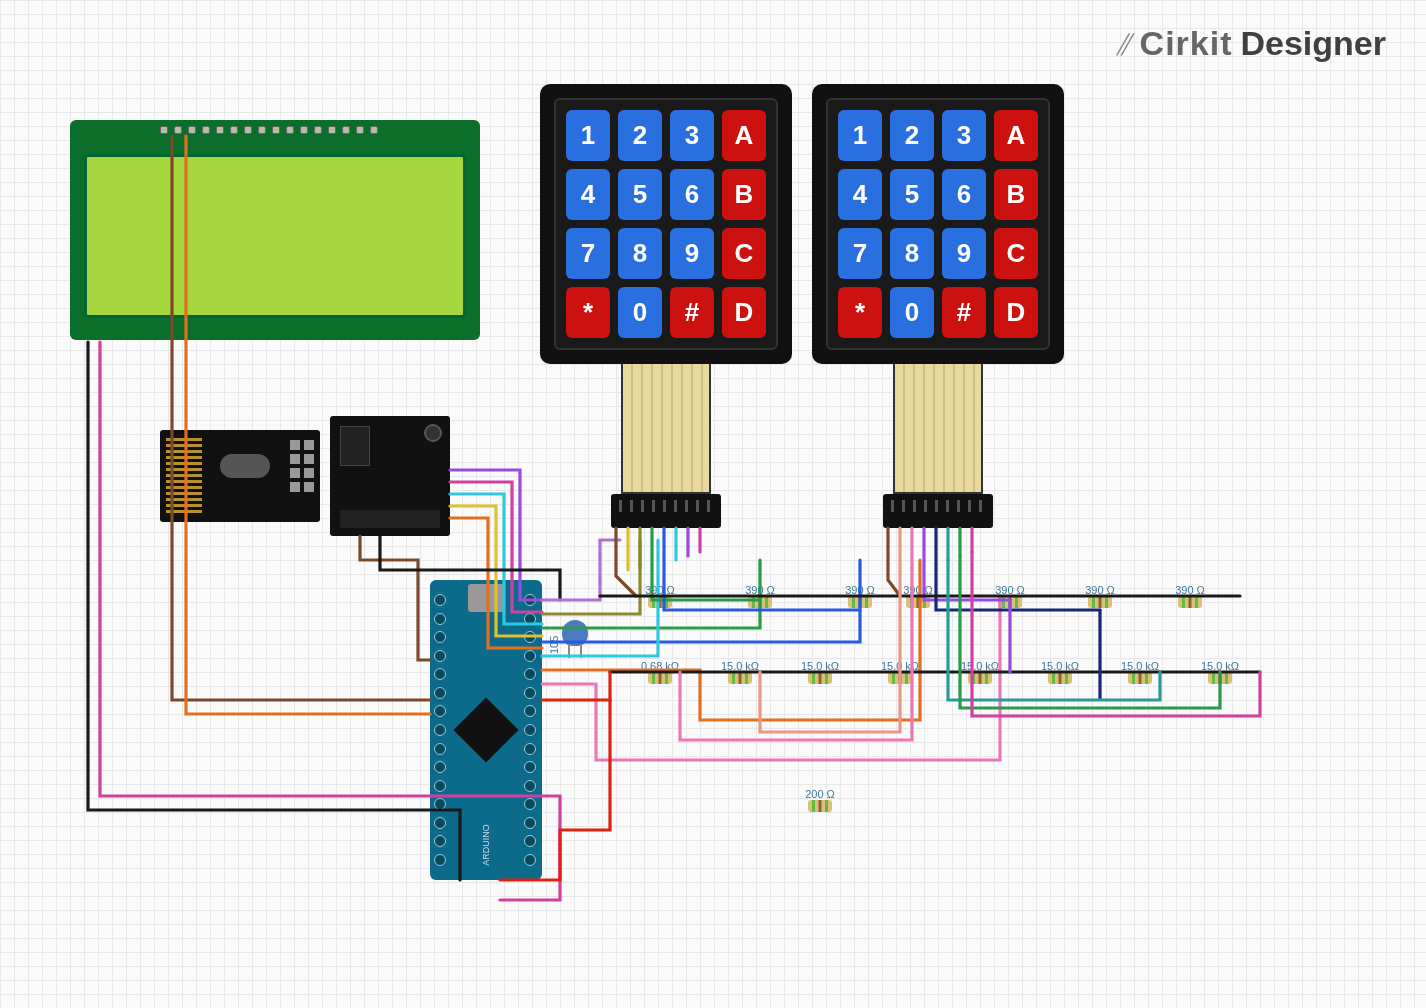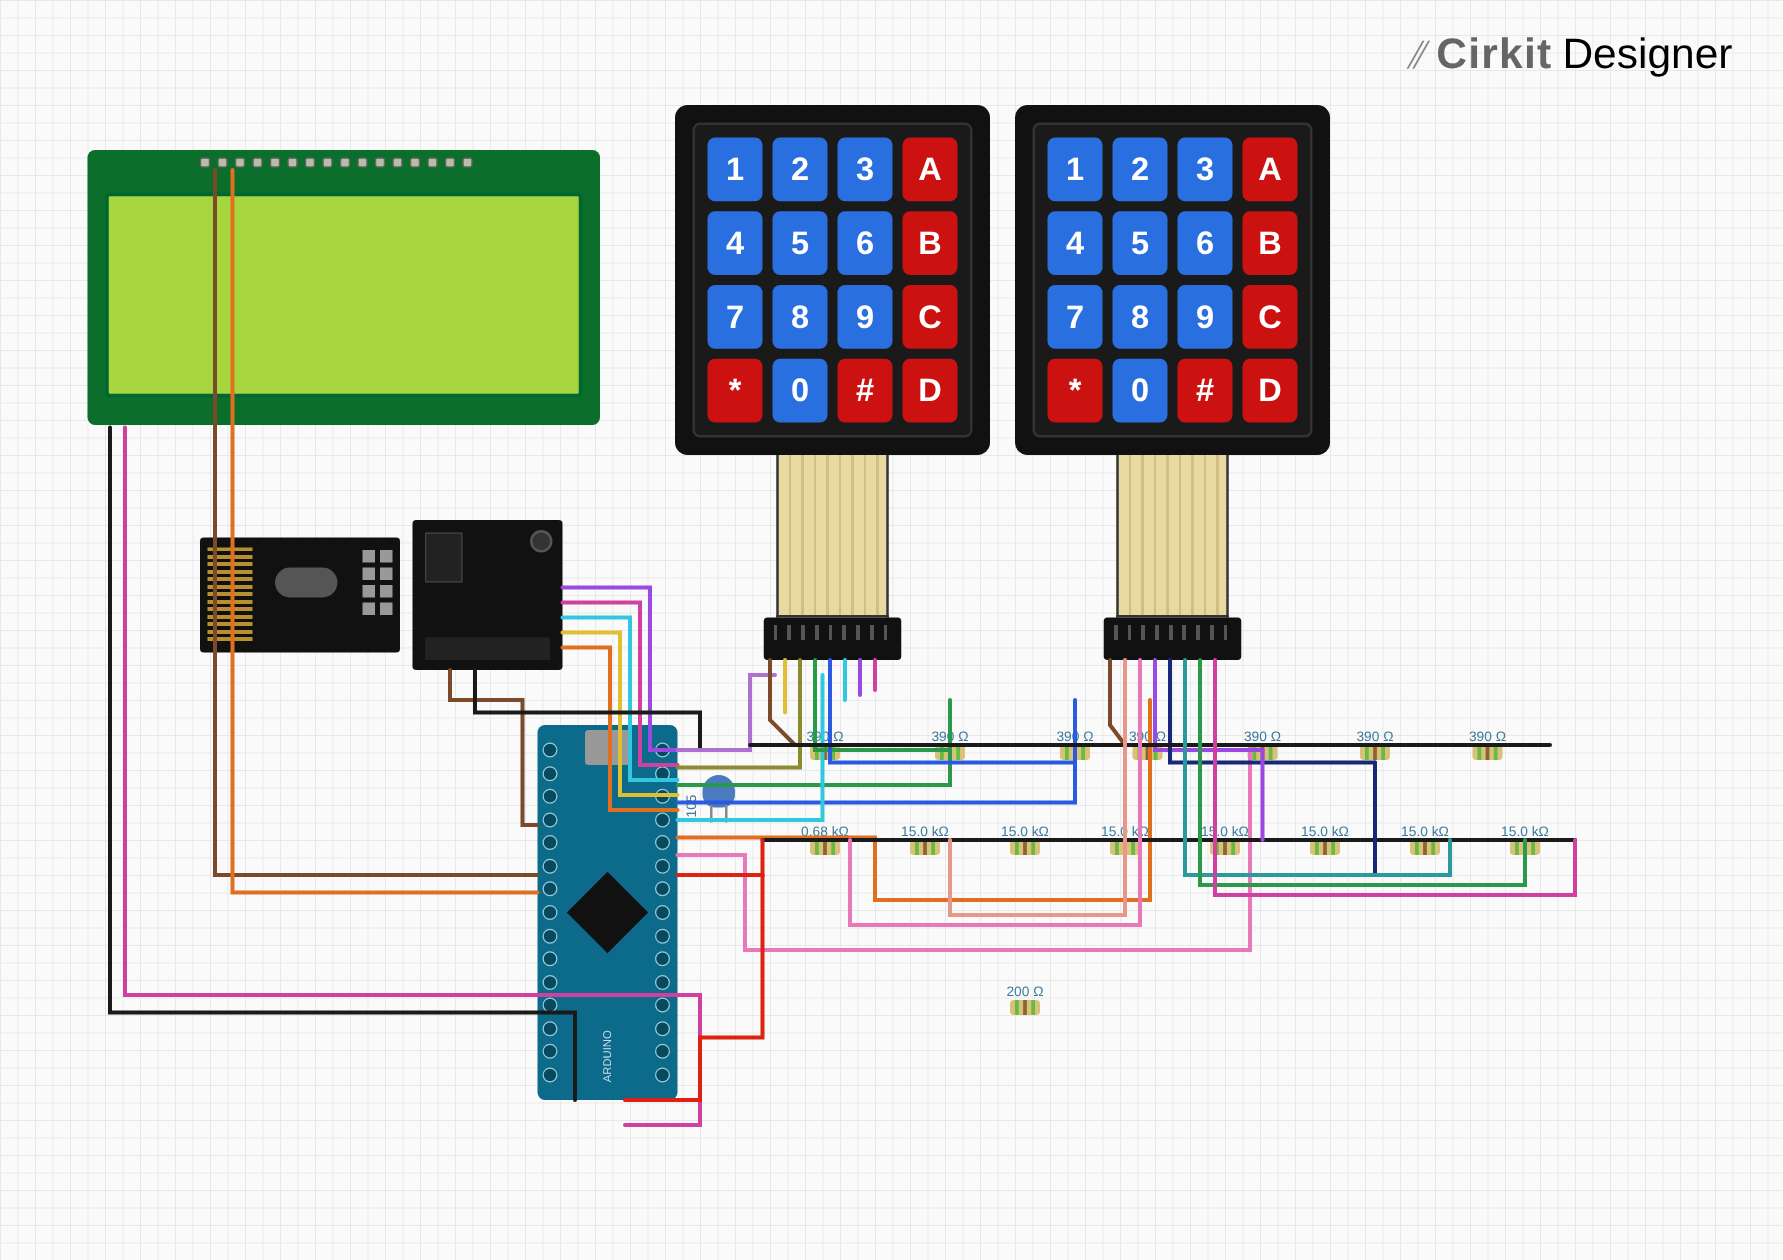--- a/index.html
+++ b/index.html
@@ -11,21 +11,21 @@
     background-image:
       linear-gradient(#e8e8e8 1px, transparent 1px),
       linear-gradient(90deg, #e8e8e8 1px, transparent 1px);
     background-size: 14px 14px;
     position: relative;
     font-family: Arial, sans-serif;
     overflow: hidden;
   }
   .logo { position:absolute; top:24px; right:40px; display:flex; align-items:baseline; gap:8px; color:#555; }
   .logo .brand { font-size:34px; font-weight:600; color:#666; letter-spacing:1px;}
-  .logo .sub { font-size:34px; font-weight:400; color:#000000; }
+  .logo .sub { font-size:34px; font-weight:700; color:#404040; }
   .logo-icon { font-style:italic; font-size:30px; color:#888; margin-right:2px;}
 
   
   .lcd {
     position:absolute; left:70px; top:120px; width:410px; height:220px;
     background:#0b6e2b; border-radius:6px; padding:14px;
   }
   .lcd-inner { background:#a8d63f; width:100%; height:calc(100% - 28px); margin-top:20px; border:3px solid #063; border-radius:4px; }
   .lcd-pins { position:absolute; top:6px; left:90px; display:flex; gap:6px; }
   .lcd-pins span { width:8px;height:8px; background:#bba; border:1px solid #666; border-radius:2px; display:block;}

